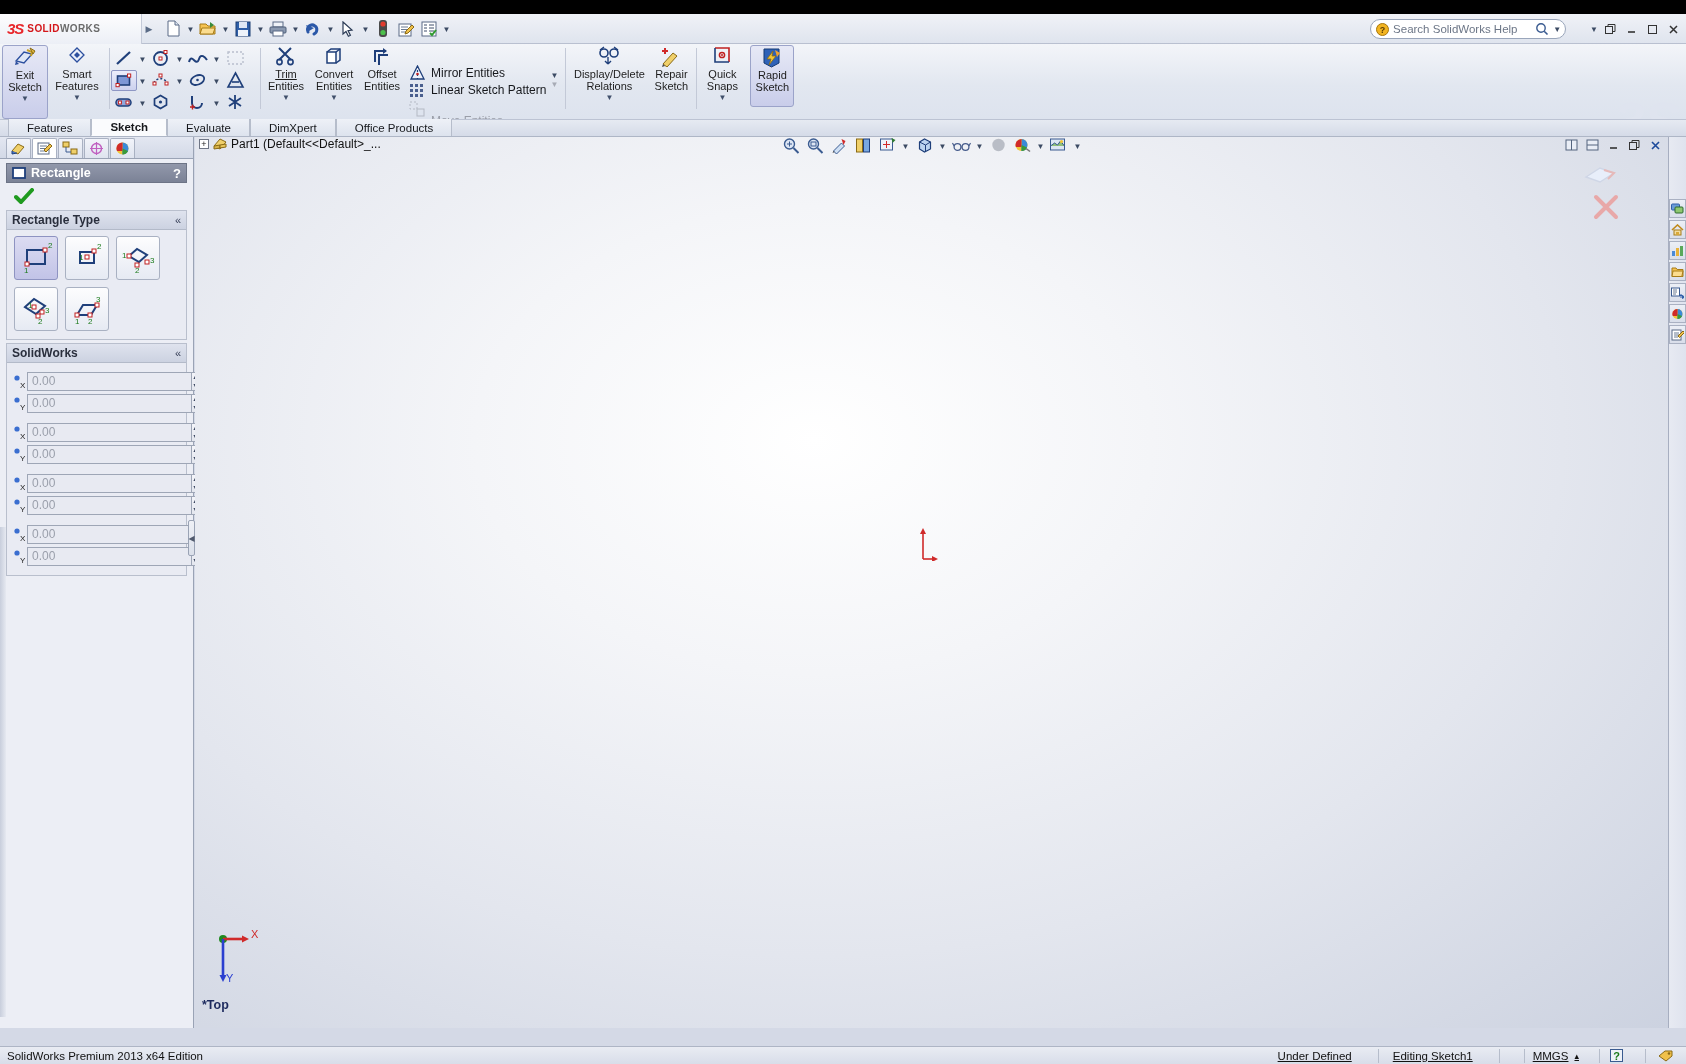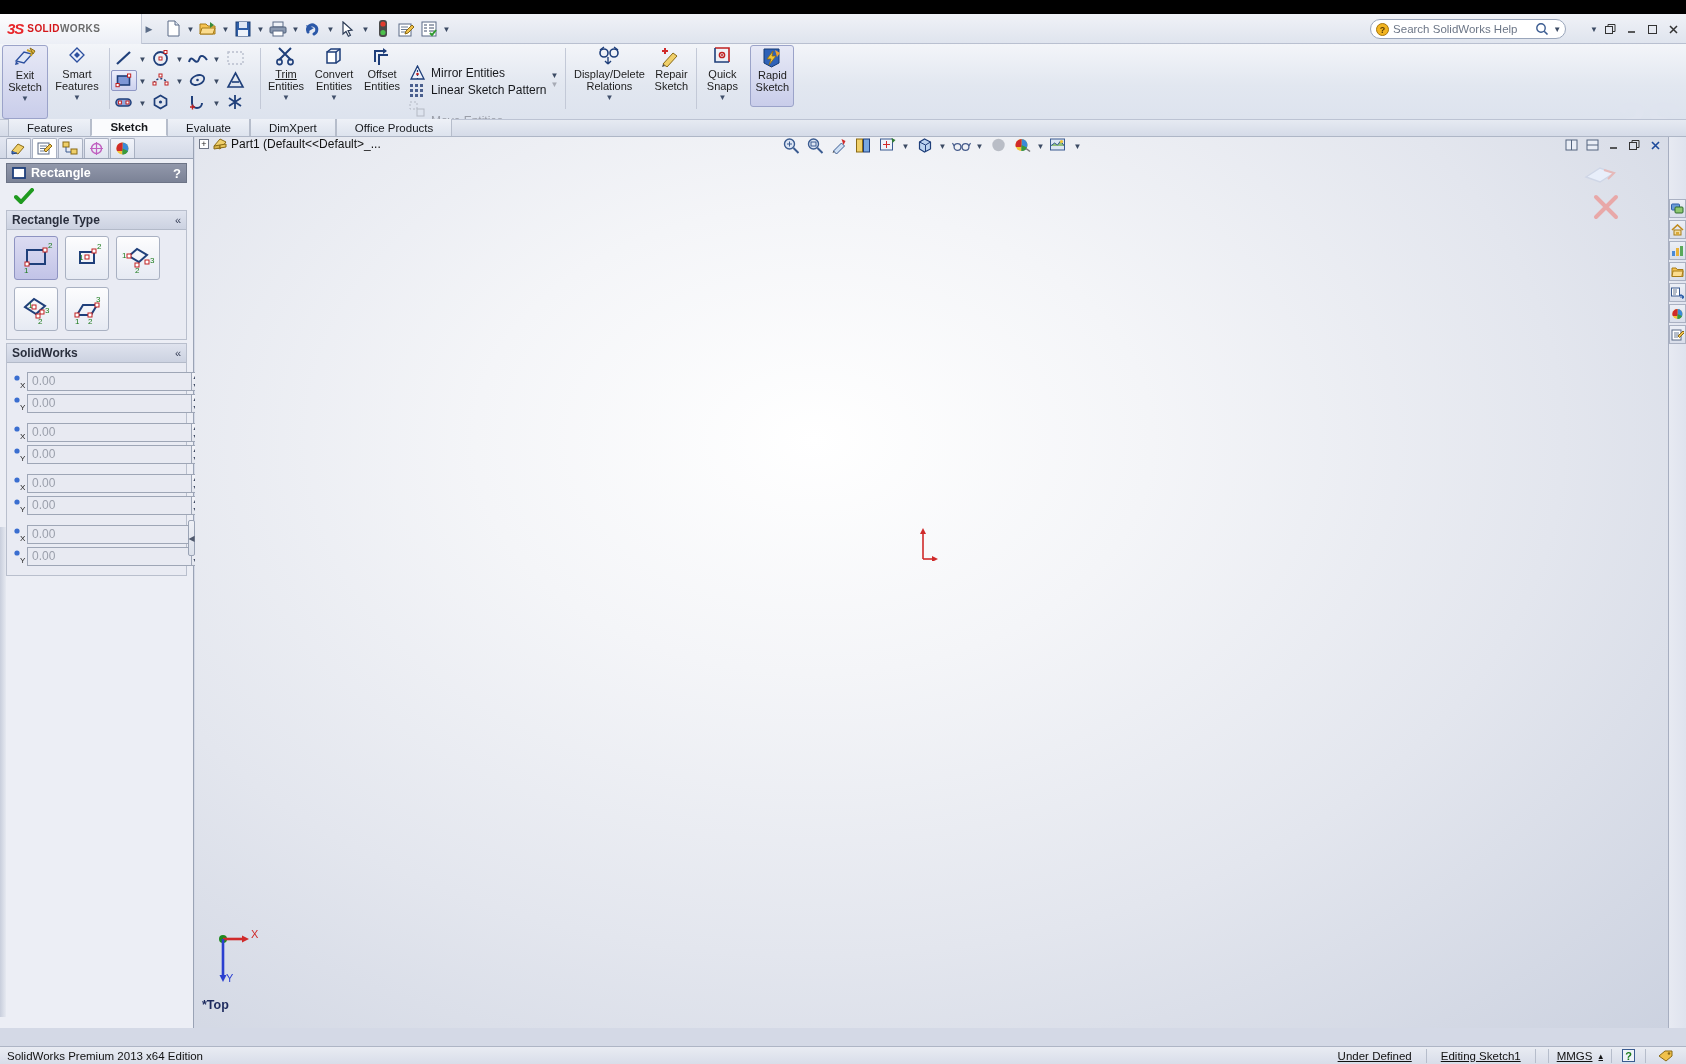--- a/index.html
+++ b/index.html
@@ -248,21 +248,21 @@
   .btab {
     height:16px; padding:0 10px; display:flex; align-items:center;
     font-size:11.5px; border:1px solid #a9b1c2; border-bottom:none;
     background:linear-gradient(#eef1f7,#dde3ee); margin-left:2px;
   }
   .btab.active { background:#fff; font-weight:bold; }
   .statusbar {
     position:absolute; left:0; bottom:0; width:1686px; height:18px;
     background:linear-gradient(#e9ecf3,#d8dde9);
     border-top:1px solid #aeb5c5;
-    display:flex; align-items:center; font-size:11.5px; color:#111;
+    display:flex; align-items:center; font-size:11.5px; color:#111;gap:12px;
   }
   .statusbar .sl { padding-left:7px; }
   .statusbar .sp { flex:1; }
   .sseg { padding:0 14px; border-left:1px solid #b6bdcb; height:14px; display:flex; align-items:center;text-decoration:underline; }
   .sseg.nb { border-left:none; }
   svg { display:block; }
 </style>
 </head>
 <body>
 

